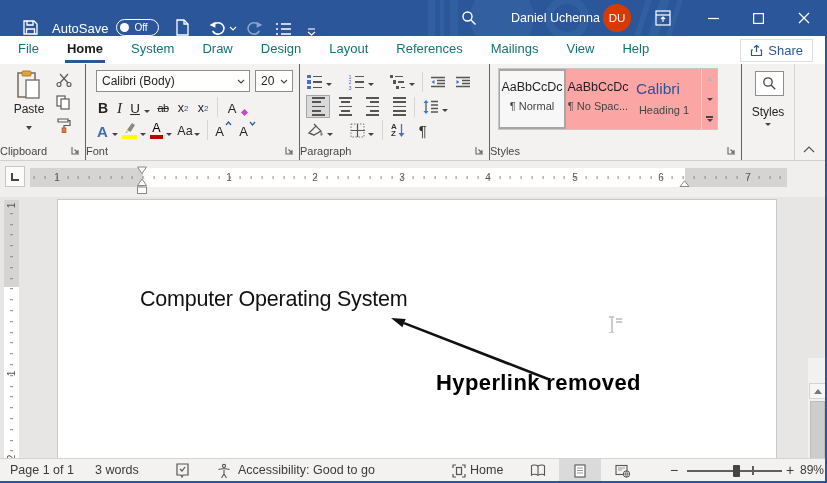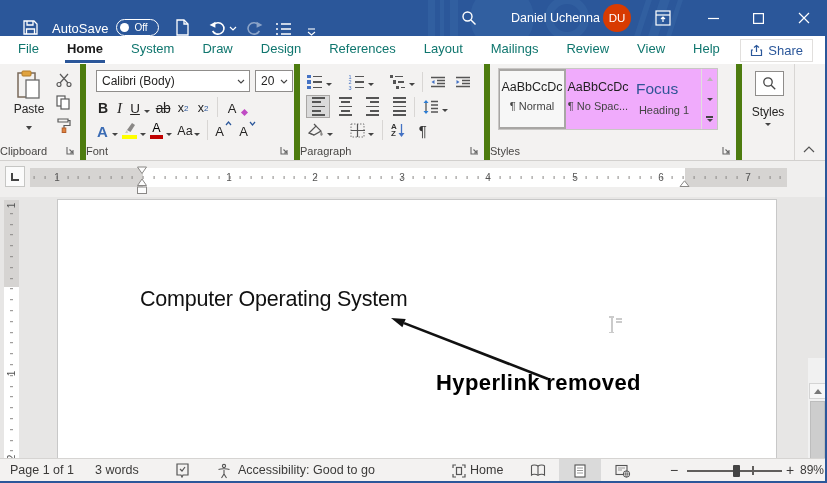--- a/index.html
+++ b/index.html
@@ -40,21 +40,21 @@
 
 .tabsrow{position:absolute;left:0;top:36px;width:827px;height:28px;background:#fff;display:flex;align-items:center}
 .tab{font-size:13px;color:#0f766e;padding:0 14px;height:28px;line-height:26px;position:relative}
 .tab:first-child{margin-left:4px}
 .tab.active{color:#1b1b1b;font-weight:700}
 .tab.active:after{content:"";position:absolute;left:12px;right:12px;bottom:1px;height:3px;background:#2b579a}
 .share-btn{position:absolute;right:14px;top:3px;height:23px;border:1px solid #e1dfdd;display:flex;align-items:center;padding:0 9px;color:#2b579a;font-size:13px;background:#fff}
 .share-btn svg{margin-right:5px}
 
 .ribbon{position:absolute;left:0;top:64px;width:827px;height:97px;background:#f3f2f1;border-bottom:1px solid #d2d0ce}
-.group{position:absolute;top:0;height:96px;border-right:6px solid #4d7c0f}
+.group{position:absolute;top:0;height:96px;border-right:1px solid #4d7c0f}
 .grp-label{position:absolute;bottom:3px;left:0;right:0;font-size:11px;color:#484644}
 .launcher{position:absolute;bottom:5px;right:5px}
 .g-clip{left:0;width:86px}
 .g-font{left:86px;width:214px}
 .g-para{left:300px;width:190px}
 .g-styles{left:490px;width:252px}
 .g-edit{left:742px;width:53px;border-right:1px solid #d8d6d4}
 .paste{position:absolute;left:9px;top:6px;width:40px;height:70px;text-align:center}
 .paste .plabel{font-size:12px;color:#252423;margin-top:2px}
 .clip-side{position:absolute;left:56px;top:9px;display:flex;flex-direction:column;gap:8px}
@@ -66,21 +66,21 @@
 .frow{position:absolute;left:8px;display:flex;align-items:center}
 .frow2{top:33px}
 .frow3{top:56px}
 .fbtn{height:20px;display:flex;align-items:flex-end;justify-content:center;color:#252423;font-size:14px;line-height:17px}
 .vsep{width:1px;height:20px;background:#d8d6d4;margin:0 4px}
 .tri{width:0;height:0;border-left:3.5px solid transparent;border-right:3.5px solid transparent;border-top:4px solid #444;display:inline-block}
 .tri.sm{border-left-width:3px;border-right-width:3px;border-top-width:3.5px}
 .b-b{font-weight:700;font-size:14px}
 .b-i{font-family:"Liberation Serif",serif;font-style:italic;font-size:15px}
 .b-u{text-decoration:underline;font-size:13.5px}
-.b-ab{text-decoration:line-through;font-size:14px;letter-spacing:-.5px}
+.b-ab{text-decoration:line-through;font-size:11px;letter-spacing:-.5px}
 .subsup{font-size:12.5px}
 .subsup sub,.subsup sup{font-size:8px;color:#2b579a}
 .b-Aer{font-size:13px;position:relative}
 .b-Aer .er{position:absolute;right:-5px;bottom:2px;width:5px;height:5px;background:#c04bc4;transform:rotate(45deg)}
 .b-Aeff{color:#3b6cb4;font-weight:700;font-size:15px}
 .hl-ic{position:relative;width:15px;height:18px}
 .hl-ic .bar{position:absolute;left:0;bottom:0;width:15px;height:4px;background:#ffff00}
 .fc-ic{position:relative;width:13px;height:18px;font-size:12.5px;text-align:center}
 .fc-ic .bar{position:absolute;left:0;bottom:0;width:13px;height:4px;background:#c00000}
 .b-Aa{font-size:12.5px}
@@ -91,21 +91,21 @@
 .prow1{top:8px}.prow2{top:32px}.prow3{top:56px}
 .pbtn{height:20px;display:flex;align-items:center;justify-content:center}
 .pbtn.sel{background:#dadada;outline:1px solid #a8a6a4}
 .li-row{display:flex;align-items:center;height:4px;margin:1.5px 0}
 .li-sq{width:3.5px;height:3.5px;background:#4472c4;margin-right:2px}
 .li-ln{height:1.5px;background:#555;width:9px}
 .li-no{font-size:5.5px;color:#4472c4;width:5px;margin-right:1px;line-height:4px}
 .align-ic{display:flex;flex-direction:column;gap:2.5px}
 .align-ic i{display:block;height:1.8px;background:#555}
 
-.gallery{position:absolute;left:8px;top:4px;width:220px;height:62px;background:#f0abfc;border:1px solid #c8c6c4;display:flex}
+.gallery{position:absolute;left:8px;top:4px;width:220px;height:62px;background:#fca5a5;border:1px solid #c8c6c4;display:flex}
 .gal-items{flex:1;display:flex;overflow:hidden}
 .gal-item{width:64px;margin:2px 1px;padding-top:9px;text-align:center;overflow:hidden;flex:none}
 .gal-item.sel{outline:2px solid #a8a6a4;background:#f7f7f7}
 .gal-sample{font-size:12.5px;color:#1f1f1f;white-space:nowrap}
 .gal-sample.h1{color:#2f5496;font-size:15.5px;margin-left:4px;text-align:left}
 .gal-name{font-size:11px;color:#444;margin-top:6px;white-space:nowrap}
 .gal-scroll{width:16px;border-left:1px solid #e1dfdd;display:flex;flex-direction:column}
 .gal-scroll div{flex:1;display:flex;align-items:center;justify-content:center}
 .tri-up{width:0;height:0;border-left:3.5px solid transparent;border-right:3.5px solid transparent;border-bottom:4px solid #b8b6b4;display:inline-block}
 .gal-more{flex-direction:column}
@@ -266,24 +266,23 @@
         </svg>
       </div>
   </div>
 
   <div class="tabsrow">
     <div class="tab">File</div>
     <div class="tab active">Home</div>
     <div class="tab">System</div>
     <div class="tab">Draw</div>
     <div class="tab">Design</div>
+    <div class="tab">Layout</div>
     <div class="tab">References</div>
-    <div class="tab">Layout</div>
     <div class="tab">Mailings</div>
-    <div class="tab">Review</div>
     <div class="tab">View</div>
     <div class="tab">Help</div>
     <div class="share-btn">
       <svg width="13" height="13" viewBox="0 0 13 13">
           <path d="M6.5 8V1.5M4 3.5l2.5-2 2.5 2" fill="none" stroke="#2b579a" stroke-width="1.2"></path>
           <path d="M3 6H1.5v5.5h10V6H10" fill="none" stroke="#2b579a" stroke-width="1.2"></path>
         </svg>
       <span>Share</span>
     </div>
   </div>
@@ -577,21 +576,21 @@
         <div class="gal-items">
           <div class="gal-item sel">
             <div class="gal-sample">AaBbCcDc</div>
             <div class="gal-name">¶ Normal</div>
           </div>
           <div class="gal-item">
             <div class="gal-sample">AaBbCcDc</div>
             <div class="gal-name">¶ No Spac...</div>
           </div>
           <div class="gal-item">
-            <div class="gal-sample h1">Focus</div>
+            <div class="gal-sample h1">Calibri</div>
             <div class="gal-name">Heading 1</div>
           </div>
         </div>
         <div class="gal-scroll">
           <div>
               <span class="tri-up"></span>
             </div>
           <div>
               <span class="tri sm"></span>
             </div>

